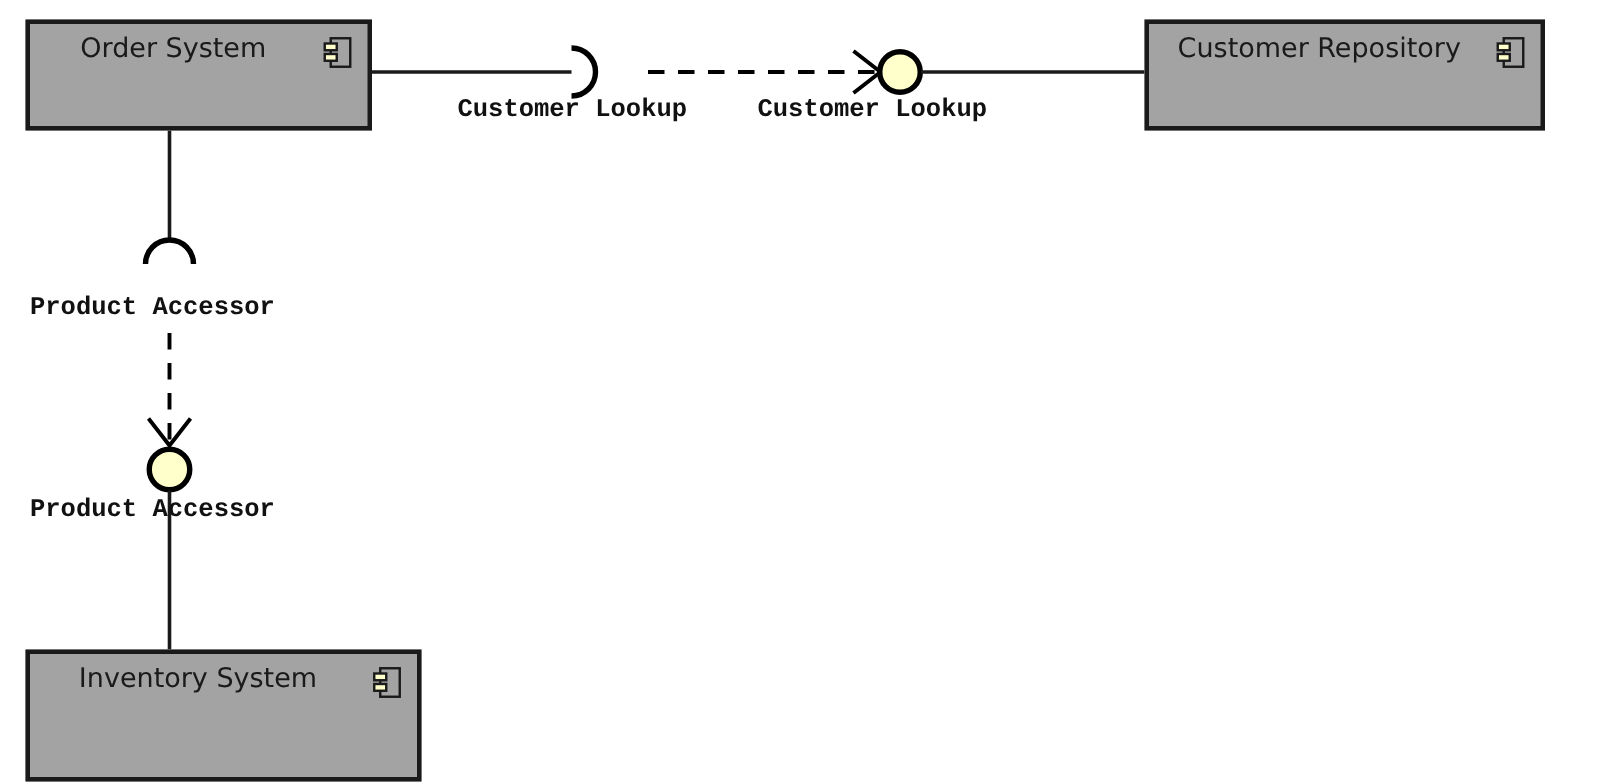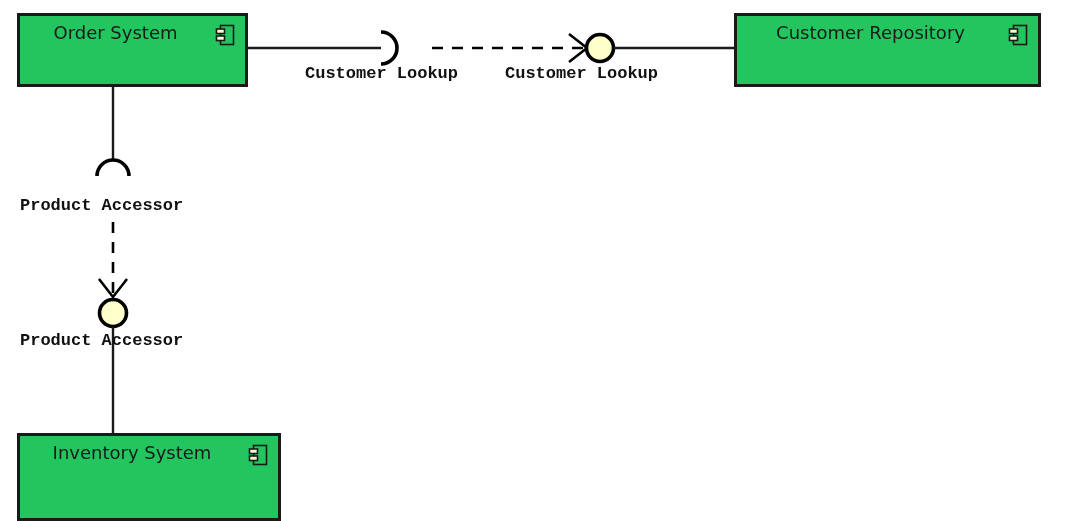--- a/index.html
+++ b/index.html
@@ -22,21 +22,21 @@
   #wires {
     position: absolute;
     left: 0;
     top: 0;
     width: 1080px;
     height: 521px;
   }
   .component-box {
     position: absolute;
     box-sizing: border-box;
-    background: #22c55e;
+    background: #a3a3a3;
     border: 3px solid #1a1a1a;
   }
   .component-title {
     position: absolute;
     left: 0;
     right: 34px;
     top: 6px;
     text-align: center;
     font-family: "DejaVu Sans", sans-serif;
     font-size: 18px;
@@ -52,21 +52,21 @@
   }
   .iface-label {
     position: absolute;
     font-family: Liberation Mono, monospace;
     font-size: 17px;
     font-weight: bold;
     color: #111111;
     white-space: nowrap;
   }
   #box-order-system   { left: 17px;  top: 13px;  width: 231px; height: 74px; }
-  #box-customer-repo  { left: 734px; top: 13px; width: 307px; height: 74px; }
+  #box-customer-repo  { left: 763px; top: 13px; width: 267px; height: 74px; }
   #box-inventory-sys  { left: 17px;  top: 433px; width: 264px; height: 88px; }
   #label-lookup-required { left: 305px; top: 64px; }
   #label-lookup-provided { left: 505px; top: 64px; }
   #label-accessor-required { left: 20px; top: 196px; }
   #label-accessor-provided { left: 20px; top: 331px; }
 </style>
 </head>
 <body>
 
 <div id="canvas">

